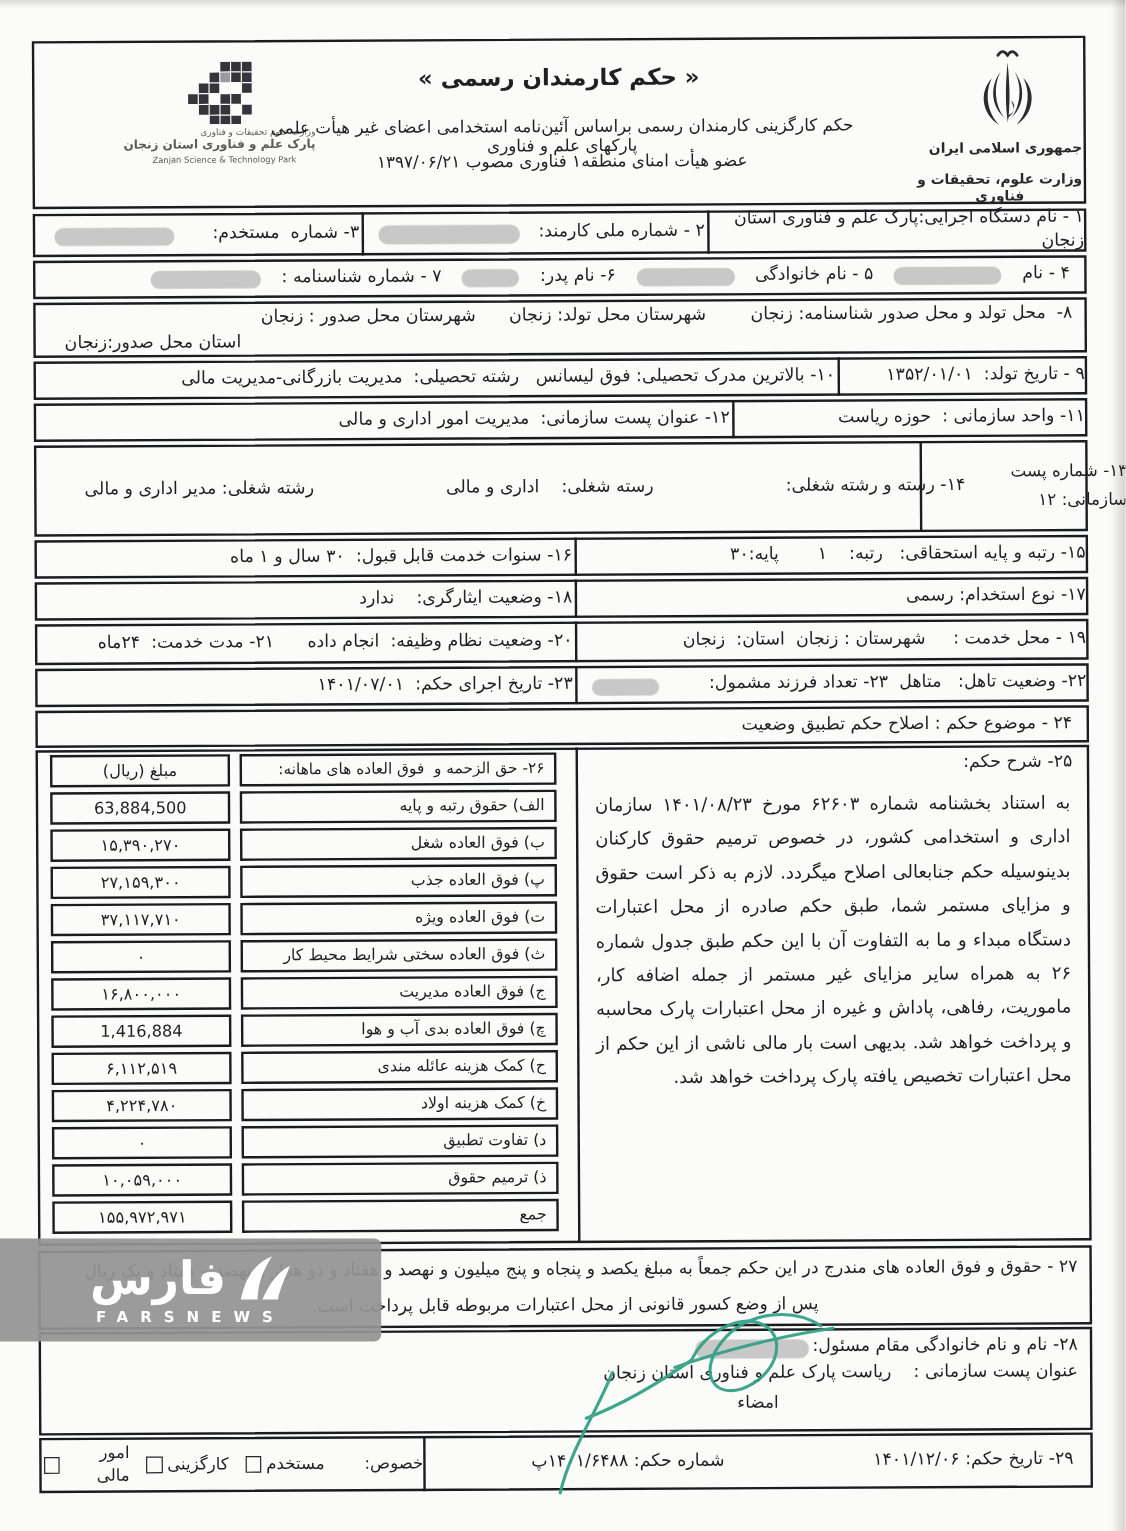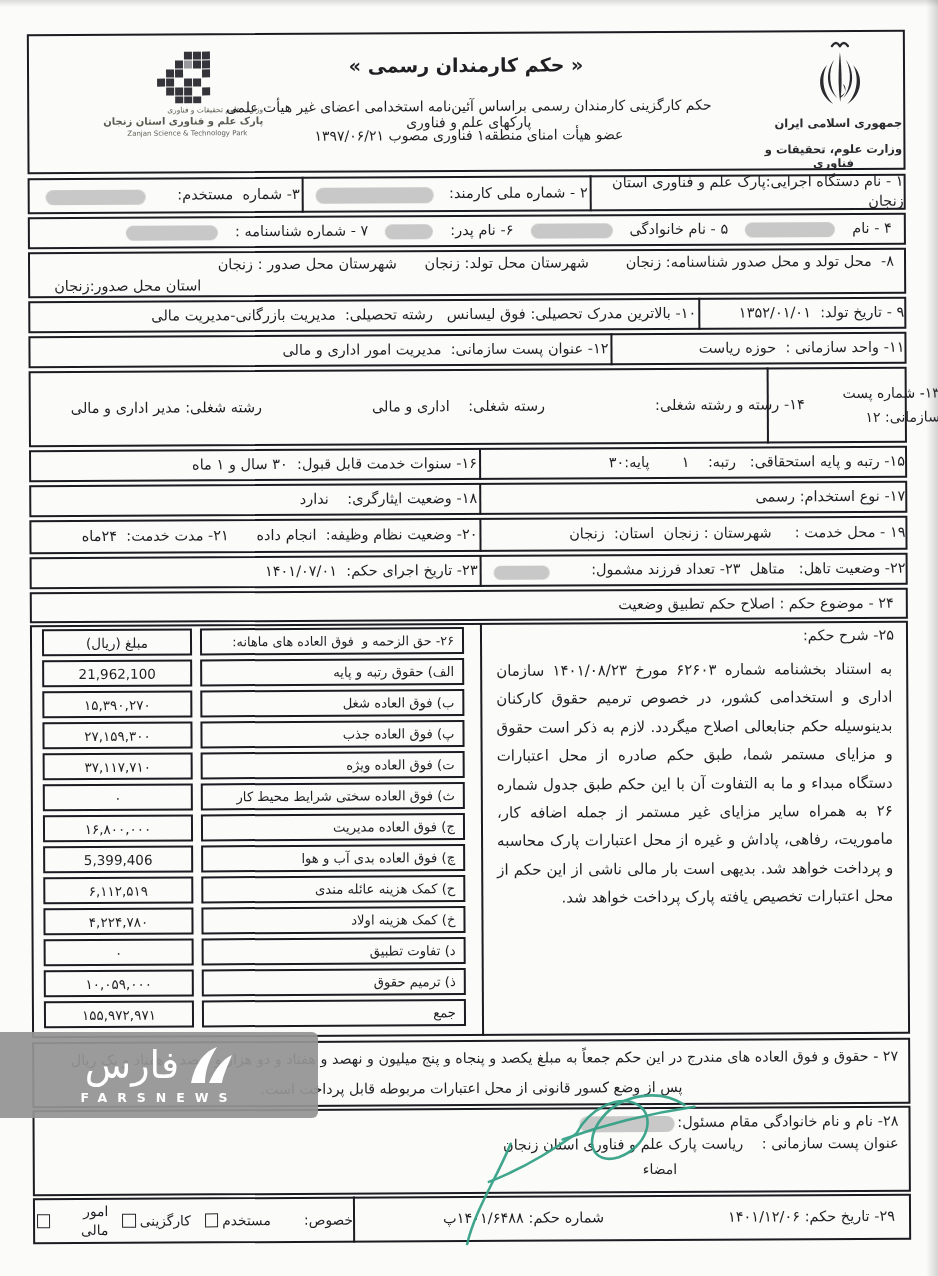--- a/index.html
+++ b/index.html
@@ -20,21 +20,21 @@
   .t-row{display:flex;gap:8px;height:27px;}
   .t-label{border:2px solid #1b1b22;box-sizing:border-box;width:264px;display:flex;align-items:center;
            padding-right:8px;font-size:13.2px;white-space:pre;overflow:hidden;}
   .t-amt{border:2px solid #1b1b22;box-sizing:border-box;width:150px;display:flex;align-items:center;
          justify-content:center;font-size:13.5px;}
   .desc-p{position:absolute;left:14px;right:14px;top:32px;text-align:justify;font-size:15px;line-height:28.4px;}
   .cb{width:12px;height:12px;border:1.7px solid #26262c;display:inline-block;margin-right:4px;margin-left:14px;}
   .wm{position:absolute;left:0;top:1032px;width:318px;height:86px;background:rgba(147,147,147,.93);
       border-radius:0 6px 6px 0;z-index:8;display:flex;flex-direction:column;align-items:center;
       justify-content:center;gap:2px;}
-  .wm-fa{color:#fff;font-size:38px;font-weight:normal;line-height:1;}
+  .wm-fa{color:#fff;font-size:38px;font-weight:bold;line-height:1;}
   .wm-en{color:#fff;font-size:12.5px;font-weight:bold;letter-spacing:10px;direction:ltr;margin-top:3px;}
   .sig{position:absolute;left:420px;top:1086px;z-index:9;}
   .edge-r{position:absolute;right:0;top:0;bottom:0;width:12px;z-index:10;pointer-events:none;
           background:linear-gradient(to left,rgba(70,70,70,.22),rgba(0,0,0,0));}
   .edge-t{position:absolute;left:0;right:0;top:0;height:7px;z-index:10;pointer-events:none;
           background:linear-gradient(to bottom,rgba(70,70,70,.18),rgba(0,0,0,0));}
 </style>
 </head>
 <body>
 
@@ -187,21 +187,21 @@
       </div>
     </div>
 
     <div class="salary">
       <div class="t-row">
         <div class="t-label" style="font-size:12.8px;">۲۶- حق الزحمه و  فوق العاده های ماهانه:</div>
         <div class="t-amt">مبلغ (ریال)</div>
       </div>
       <div class="t-row">
           <div class="t-label">الف) حقوق رتبه و پایه</div>
-          <div class="t-amt">21,962,100</div>
+          <div class="t-amt">63,884,500</div>
         </div>
       <div class="t-row">
           <div class="t-label">ب) فوق العاده شغل</div>
           <div class="t-amt">۱۵,۳۹۰,۲۷۰</div>
         </div>
       <div class="t-row">
           <div class="t-label">پ) فوق العاده جذب</div>
           <div class="t-amt">۲۷,۱۵۹,۳۰۰</div>
         </div>
       <div class="t-row">
@@ -211,21 +211,21 @@
       <div class="t-row">
           <div class="t-label">ث) فوق العاده سختی شرایط محیط کار</div>
           <div class="t-amt">۰</div>
         </div>
       <div class="t-row">
           <div class="t-label">ج) فوق العاده مدیریت</div>
           <div class="t-amt">۱۶,۸۰۰,۰۰۰</div>
         </div>
       <div class="t-row">
           <div class="t-label">چ) فوق العاده بدی آب و هوا</div>
-          <div class="t-amt">5,399,406</div>
+          <div class="t-amt">1,416,884</div>
         </div>
       <div class="t-row">
           <div class="t-label">ح) کمک هزینه عائله مندی</div>
           <div class="t-amt">۶,۱۱۲,۵۱۹</div>
         </div>
       <div class="t-row">
           <div class="t-label">خ) کمک هزینه اولاد</div>
           <div class="t-amt">۴,۲۲۴,۷۸۰</div>
         </div>
       <div class="t-row">
@@ -244,21 +244,21 @@
 
     <div class="box" style="left:30px;top:1040px;width:878px;height:66px;">
       <div style="position:absolute;top:8px;right:10px;left:6px;white-space:pre-wrap;font-size:14.3px;">۲۷ - حقوق و فوق العاده های مندرج در این حکم جمعاً به مبلغ یکصد و پنجاه و پنج میلیون و نهصد و هفتاد و دو هزار و نهصد و هفتاد و یک ریال</div>
       <div style="position:absolute;top:38px;left:0;right:0;text-align:center;font-size:14.3px;">پس از وضع کسور قانونی از محل اعتبارات مربوطه قابل پرداخت است.</div>
     </div>
 
     <div class="box" style="left:30px;top:1108px;width:878px;height:86px;">
       <div style="position:absolute;top:5px;right:10px;font-size:14.5px;">۲۸- نام و نام خانوادگی مقام مسئول:</div>
       <div class="blob" style="left:545px;top:7px;width:95px;height:16px;"></div>
       <div style="position:absolute;top:27px;right:10px;white-space:pre-wrap;font-size:14.5px;">عنوان پست سازمانی :    ریاست پارک علم و فناوری استان زنجان</div>
-      <div style="position:absolute;top:52px;left:608px;font-size:14px;">امضاء</div>
+      <div style="position:absolute;top:52px;left:580px;font-size:14px;">امضاء</div>
     </div>
 
     <div class="box" style="left:30px;top:1196px;width:878px;height:46px;">
       <div class="vline" style="left:318px;"></div>
       <div class="cell" style="left:320px;right:0;padding:0 14px 0 0;justify-content:space-between;">
         <span>۲۹- تاریخ حکم: ۱۴۰۱/۱۲/۰۶</span>
         <span style="margin-left:88px;">شماره حکم: ۱۴۰۱/۶۴۸۸پ</span>
       </div>
       <div class="cell" style="left:0;width:318px;justify-content:center;font-size:13.8px;">
         <span>خصوص:</span>&nbsp;

